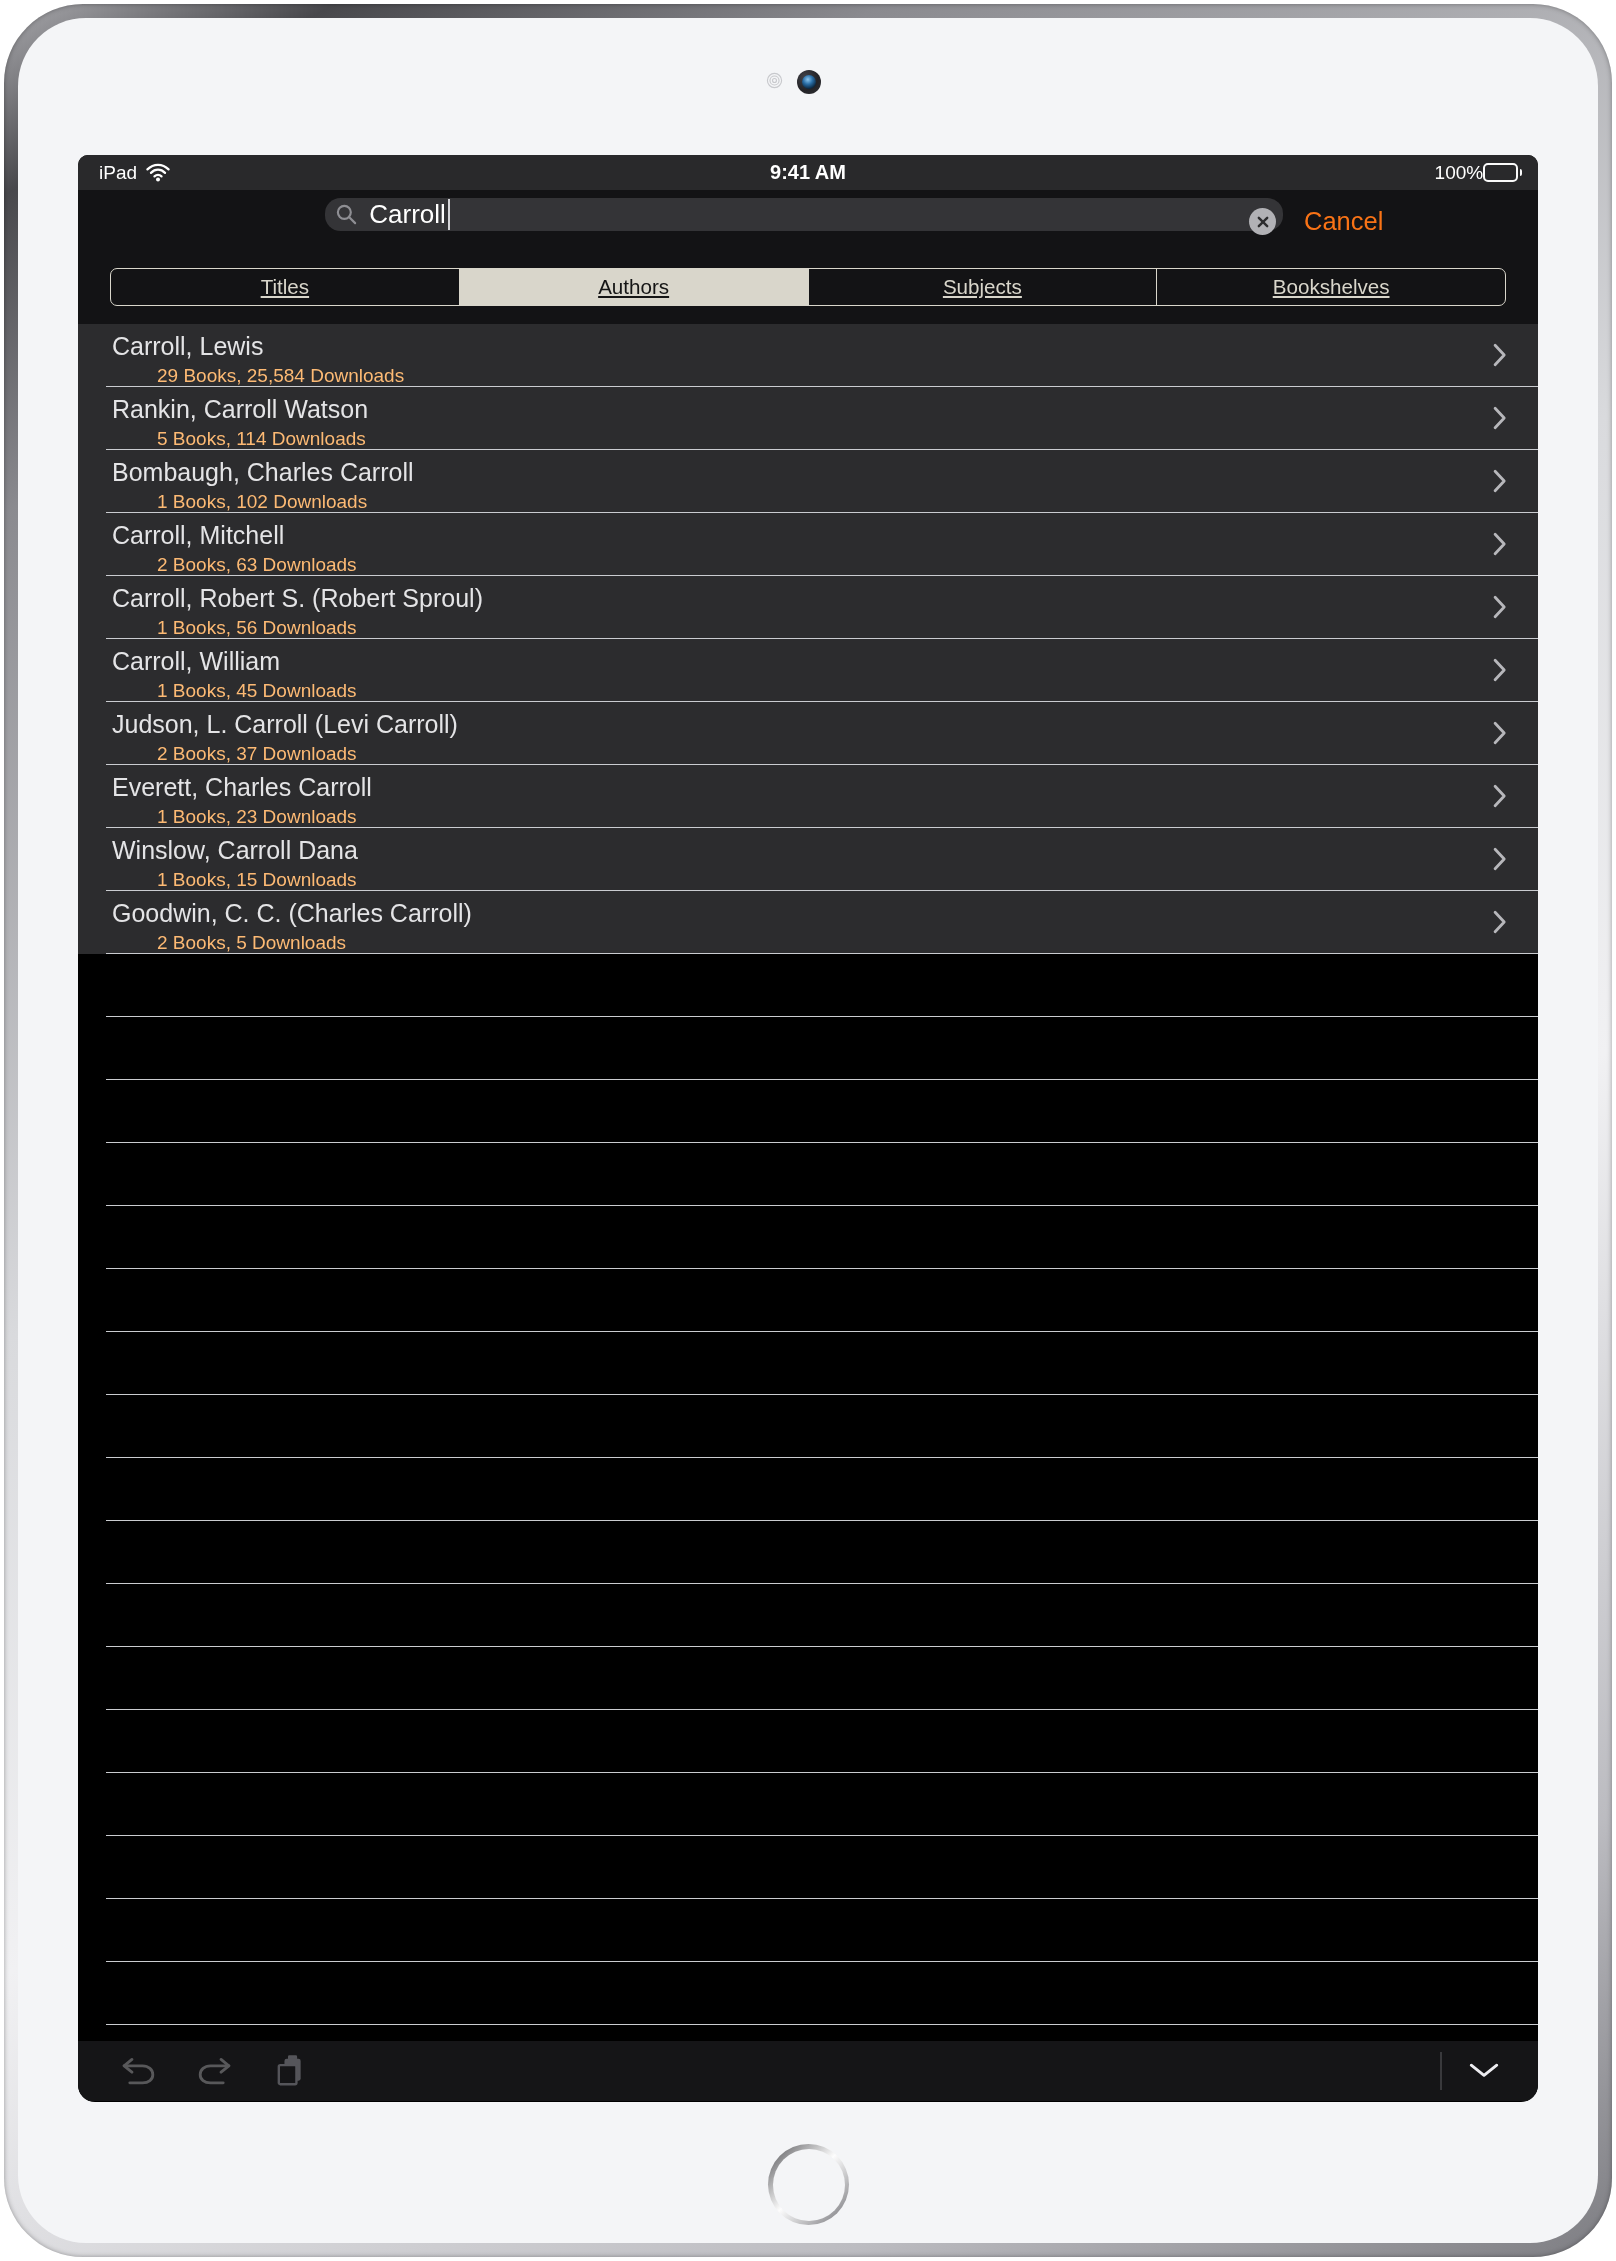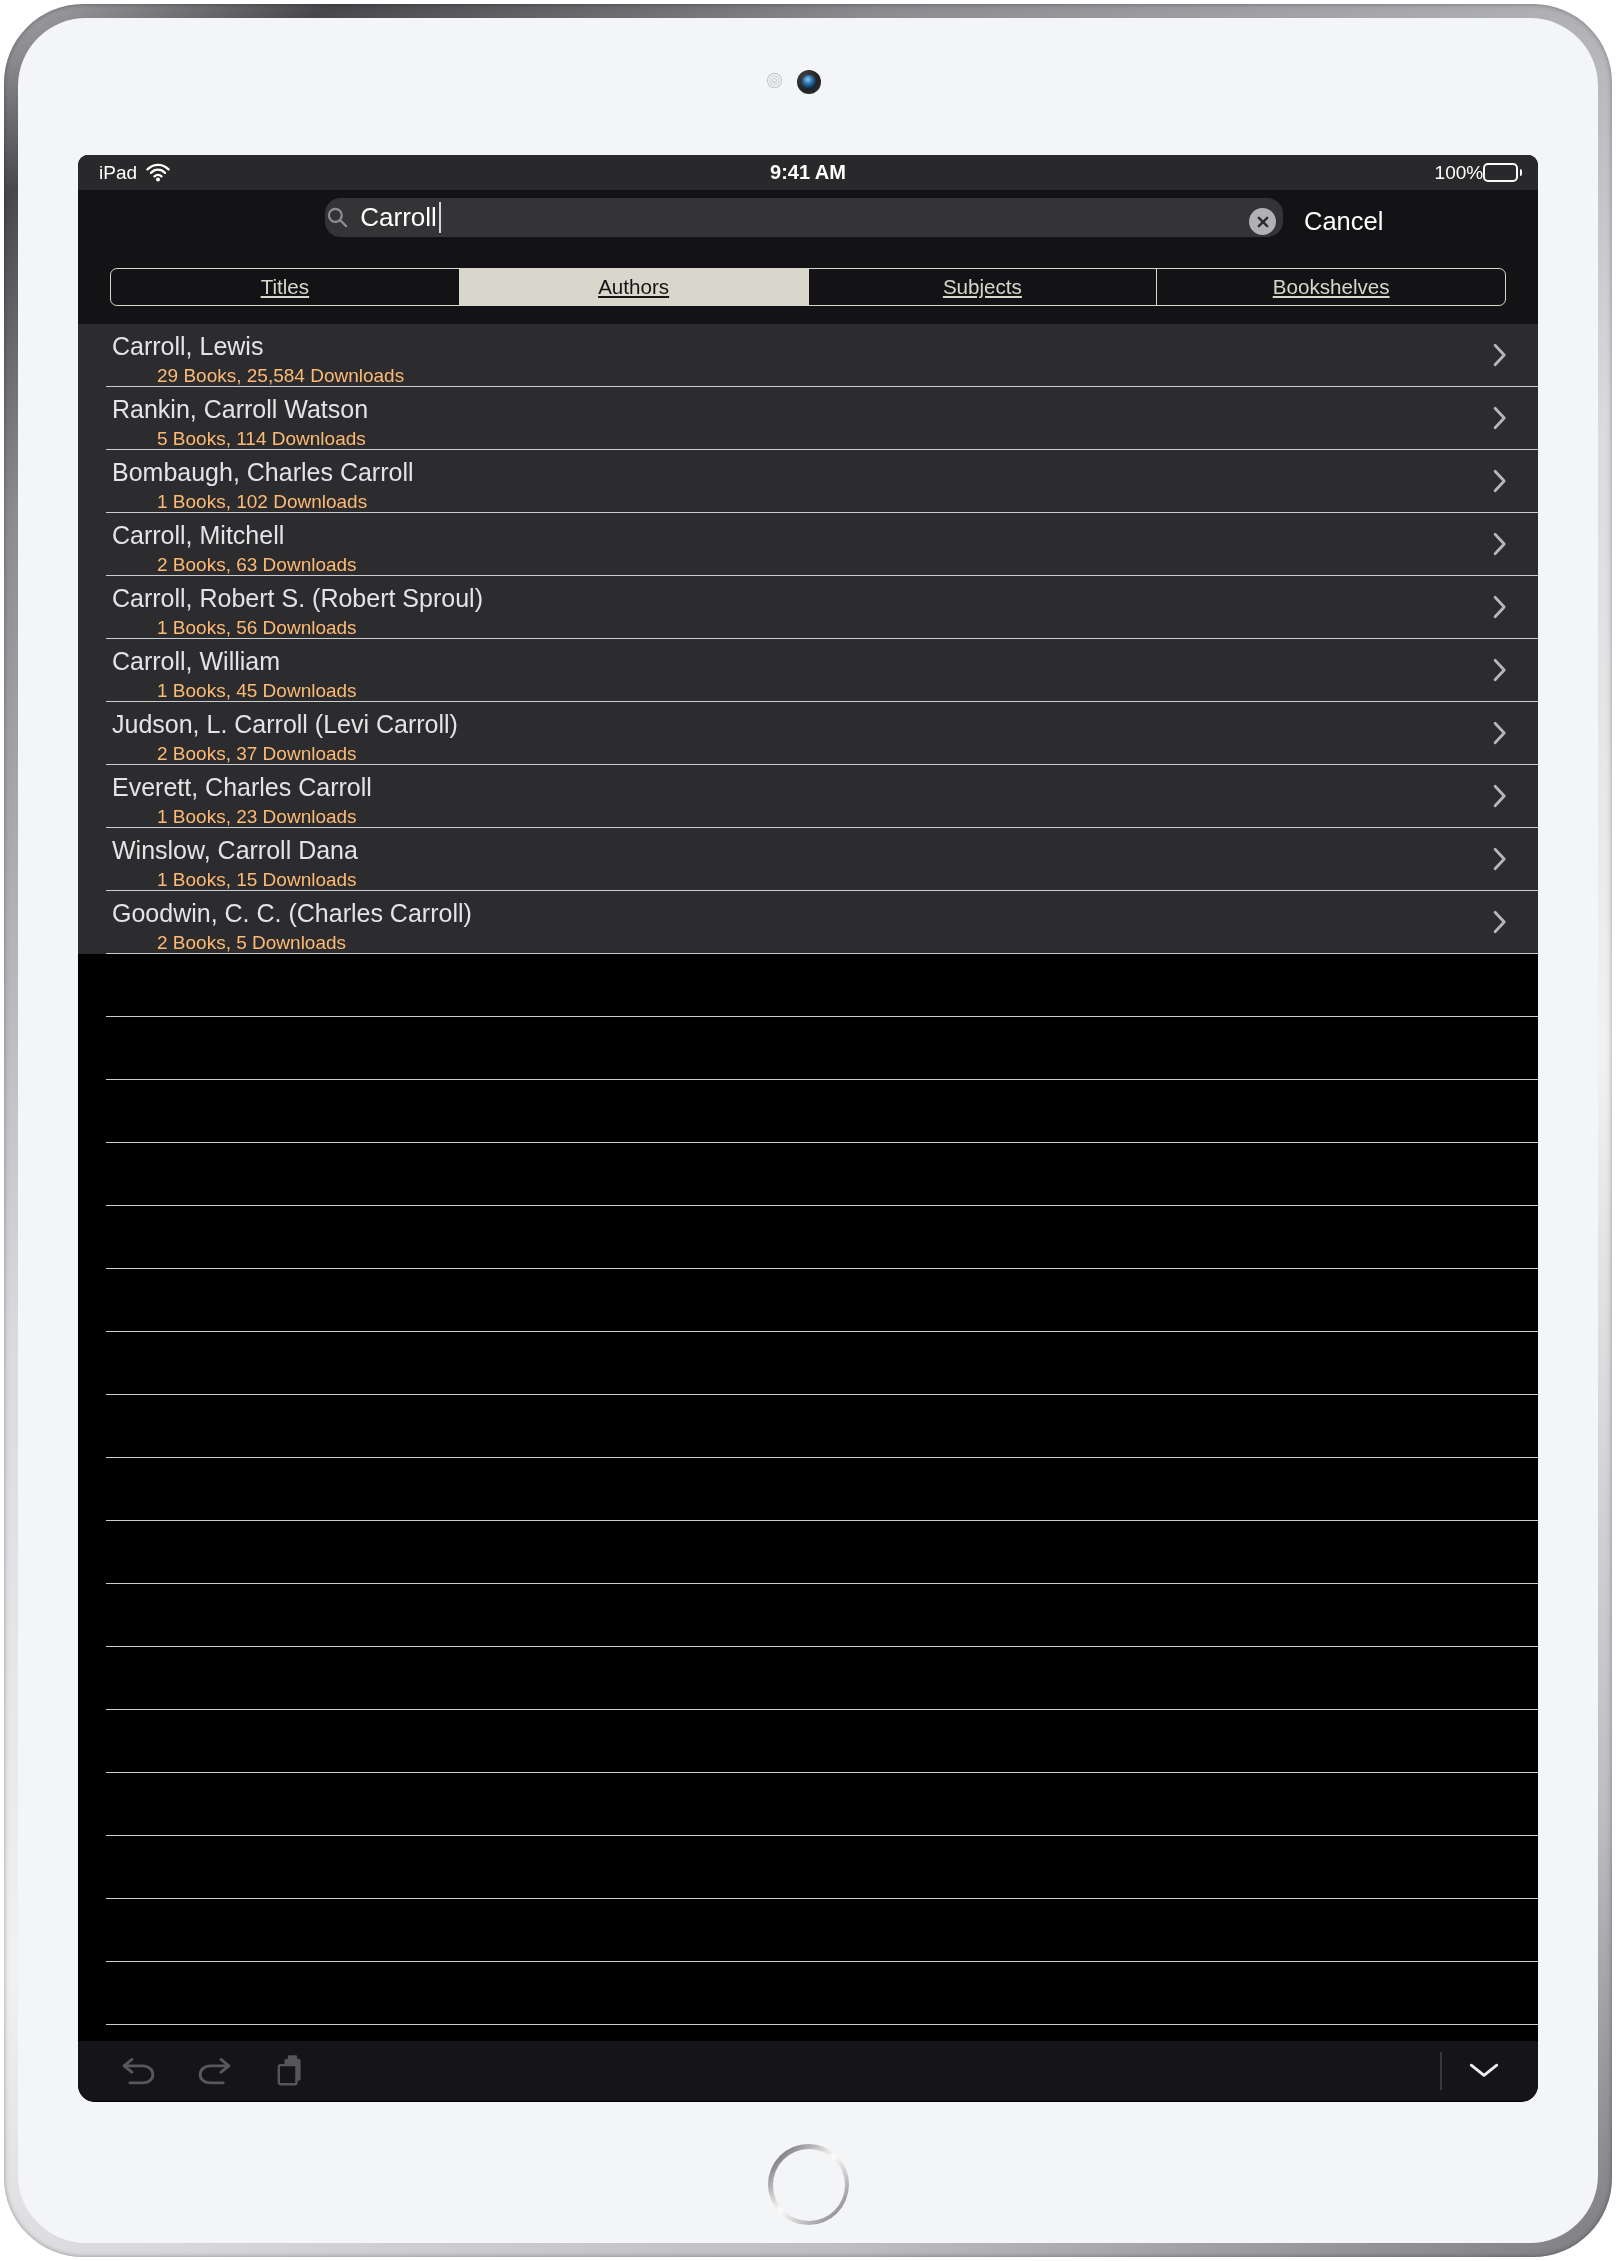--- a/index.html
+++ b/index.html
@@ -52,32 +52,32 @@
   .sb-left { position:absolute; left:21px; top:0; height:35px; display:flex; align-items:center; gap:8.5px; font-size:19px; }
   .sb-time { position:absolute; left:0; top:0; width:100%; height:35px; display:flex; align-items:center; justify-content:center; font-size:20px; font-weight:bold; }
   .sb-right { position:absolute; right:15.6px; top:0; height:35px; display:flex; align-items:center; font-size:19px; }
   .battery-body { width:35px; height:18.4px; border:2.1px solid #fafafa; border-radius:5px; padding:1.4px; }
   .battery-fill { width:100%; height:100%; background:#ffffff; border-radius:1.4px; }
   .battery-tip { width:2.8px; height:7.8px; background:#fafafa; border-radius:0 2.1px 2.1px 0; margin-left:1.4px; }
 
   
   .top-section { position:absolute; left:0; top:35px; width:100%; height:135px; background:#131315; }
   .search-field {
-    position:absolute; left:247px; top:7.8px; width:958px; height:39px;
-    background:#343437; border-radius:15.6px; display:flex; align-items:center; padding-left:1px;
+    position:absolute; left:247px; top:7.8px; width:958px; height:33px;
+    background:#343437; border-radius:15.6px; display:flex; align-items:center; padding-left:10px;
   }
   .search-query { color:#ffffff; font-size:26px; margin-left:11.3px; }
   .cursor { width:2.1px; height:31px; background:#d4d4d8; margin-left:2.1px; }
   .clear-btn {
     position:absolute; right:7px; top:10.6px; width:27px; height:27px; border-radius:50%;
     background:#b1b1b5; display:flex; align-items:center; justify-content:center;
   }
   .cancel-btn {
     position:absolute; left:1226px; top:7.8px; height:48px;
-    display:flex; align-items:center; font-size:25.5px; color:#ffffff;
+    display:flex; align-items:center; font-size:25.5px; color:#f97316;
   }
   .segmented {
     position:absolute; left:32px; top:78px; width:1396px; height:38px;
     border:1.4px solid #d9d6cb; border-radius:7px; display:flex; overflow:hidden;
   }
   .segment {
     flex:1; display:flex; align-items:center; justify-content:center;
     font-size:20.6px; color:#d9d6cb; border-right:1.4px solid #d9d6cb; cursor:default;text-decoration:underline;
   }
   .segment:last-child { border-right:none; }

